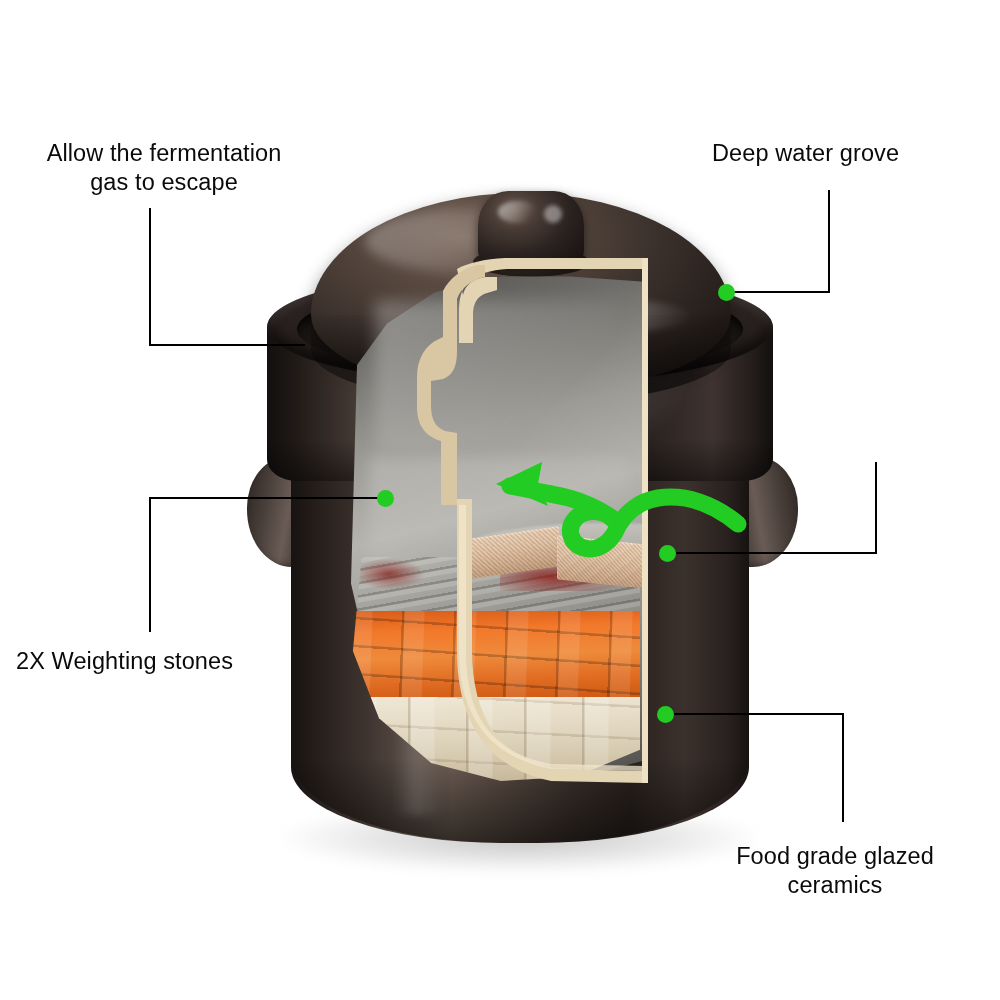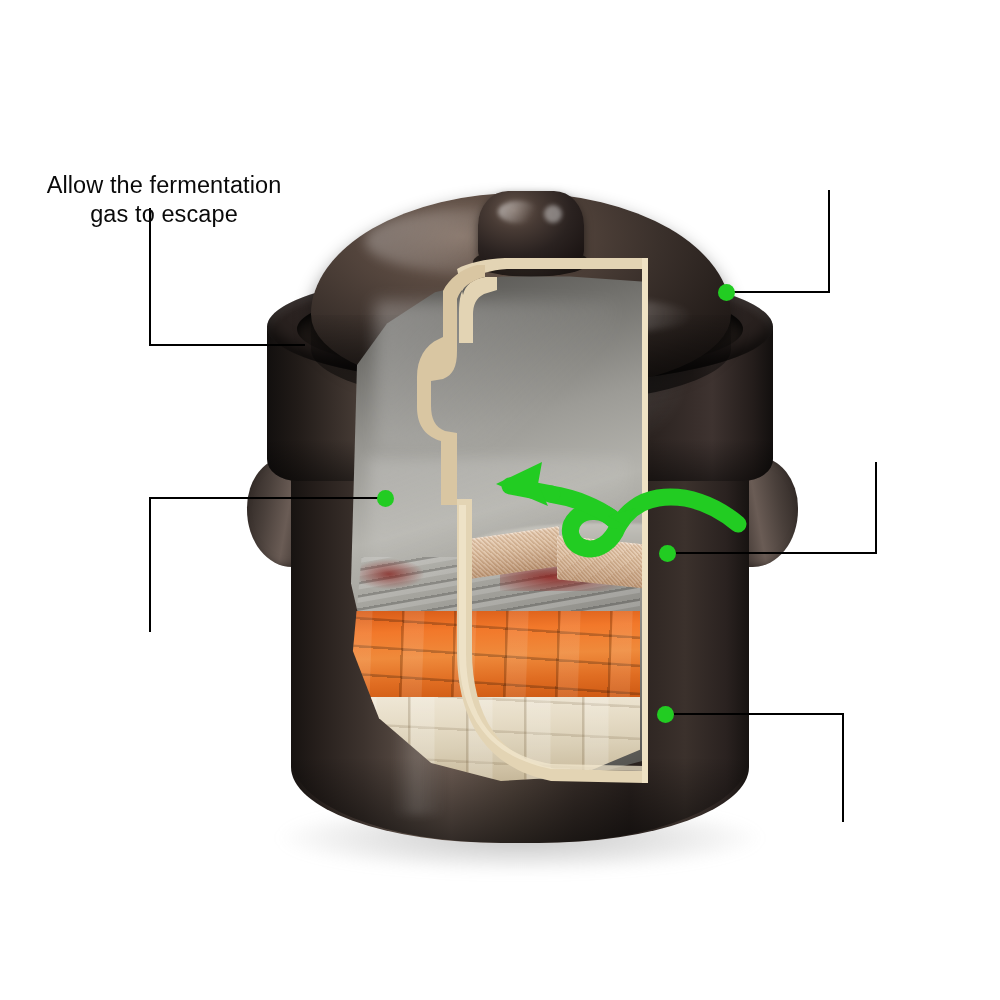--- a/index.html
+++ b/index.html
@@ -16,21 +16,21 @@
   .label{
     position:absolute;
     color:#0a0a0a;
     font-size:23.5px;
     line-height:29px;
     font-weight:400;
     letter-spacing:.1px;
     white-space:pre-line;
     text-align:center;
   }
-  .label.lbl-gas     {left:14px; top:139px; width:300px;margin-top:32px;}
+  .label.lbl-gas     {left:14px; top:139px; width:300px;}
   .label.lbl-grove   {left:712px;top:139px; width:240px; text-align:left;}
   .label.lbl-cap     {left:780px;top:395px; width:210px;}
   .label.lbl-stones  {left:16px; top:647px; width:290px; text-align:left;}
   .label.lbl-ceramic {left:710px;top:842px; width:250px;}
 
   
   #leaders{position:absolute;left:0;top:0;width:1000px;height:1000px;}
 
   
   #crock{position:absolute;left:245px;top:195px;width:555px;height:690px;}
@@ -416,17 +416,21 @@
   </svg>
 
   <div class="dot" style="left:718px;top:284px;"></div>
   <div class="dot" style="left:659px;top:545px;"></div>
   <div class="dot" style="left:377px;top:490px;"></div>
   <div class="dot" style="left:657px;top:706px;"></div>
 
   <div class="label lbl-gas">Allow the fermentation
 gas to escape</div>
 
-
-
-
+  <div class="label lbl-grove">Deep water grove</div>
+
+
+  <div class="label lbl-stones">2X Weighting stones</div>
+
+  <div class="label lbl-ceramic">Food grade glazed
+ceramics</div>
 
 </div>
 
 </body></html>

